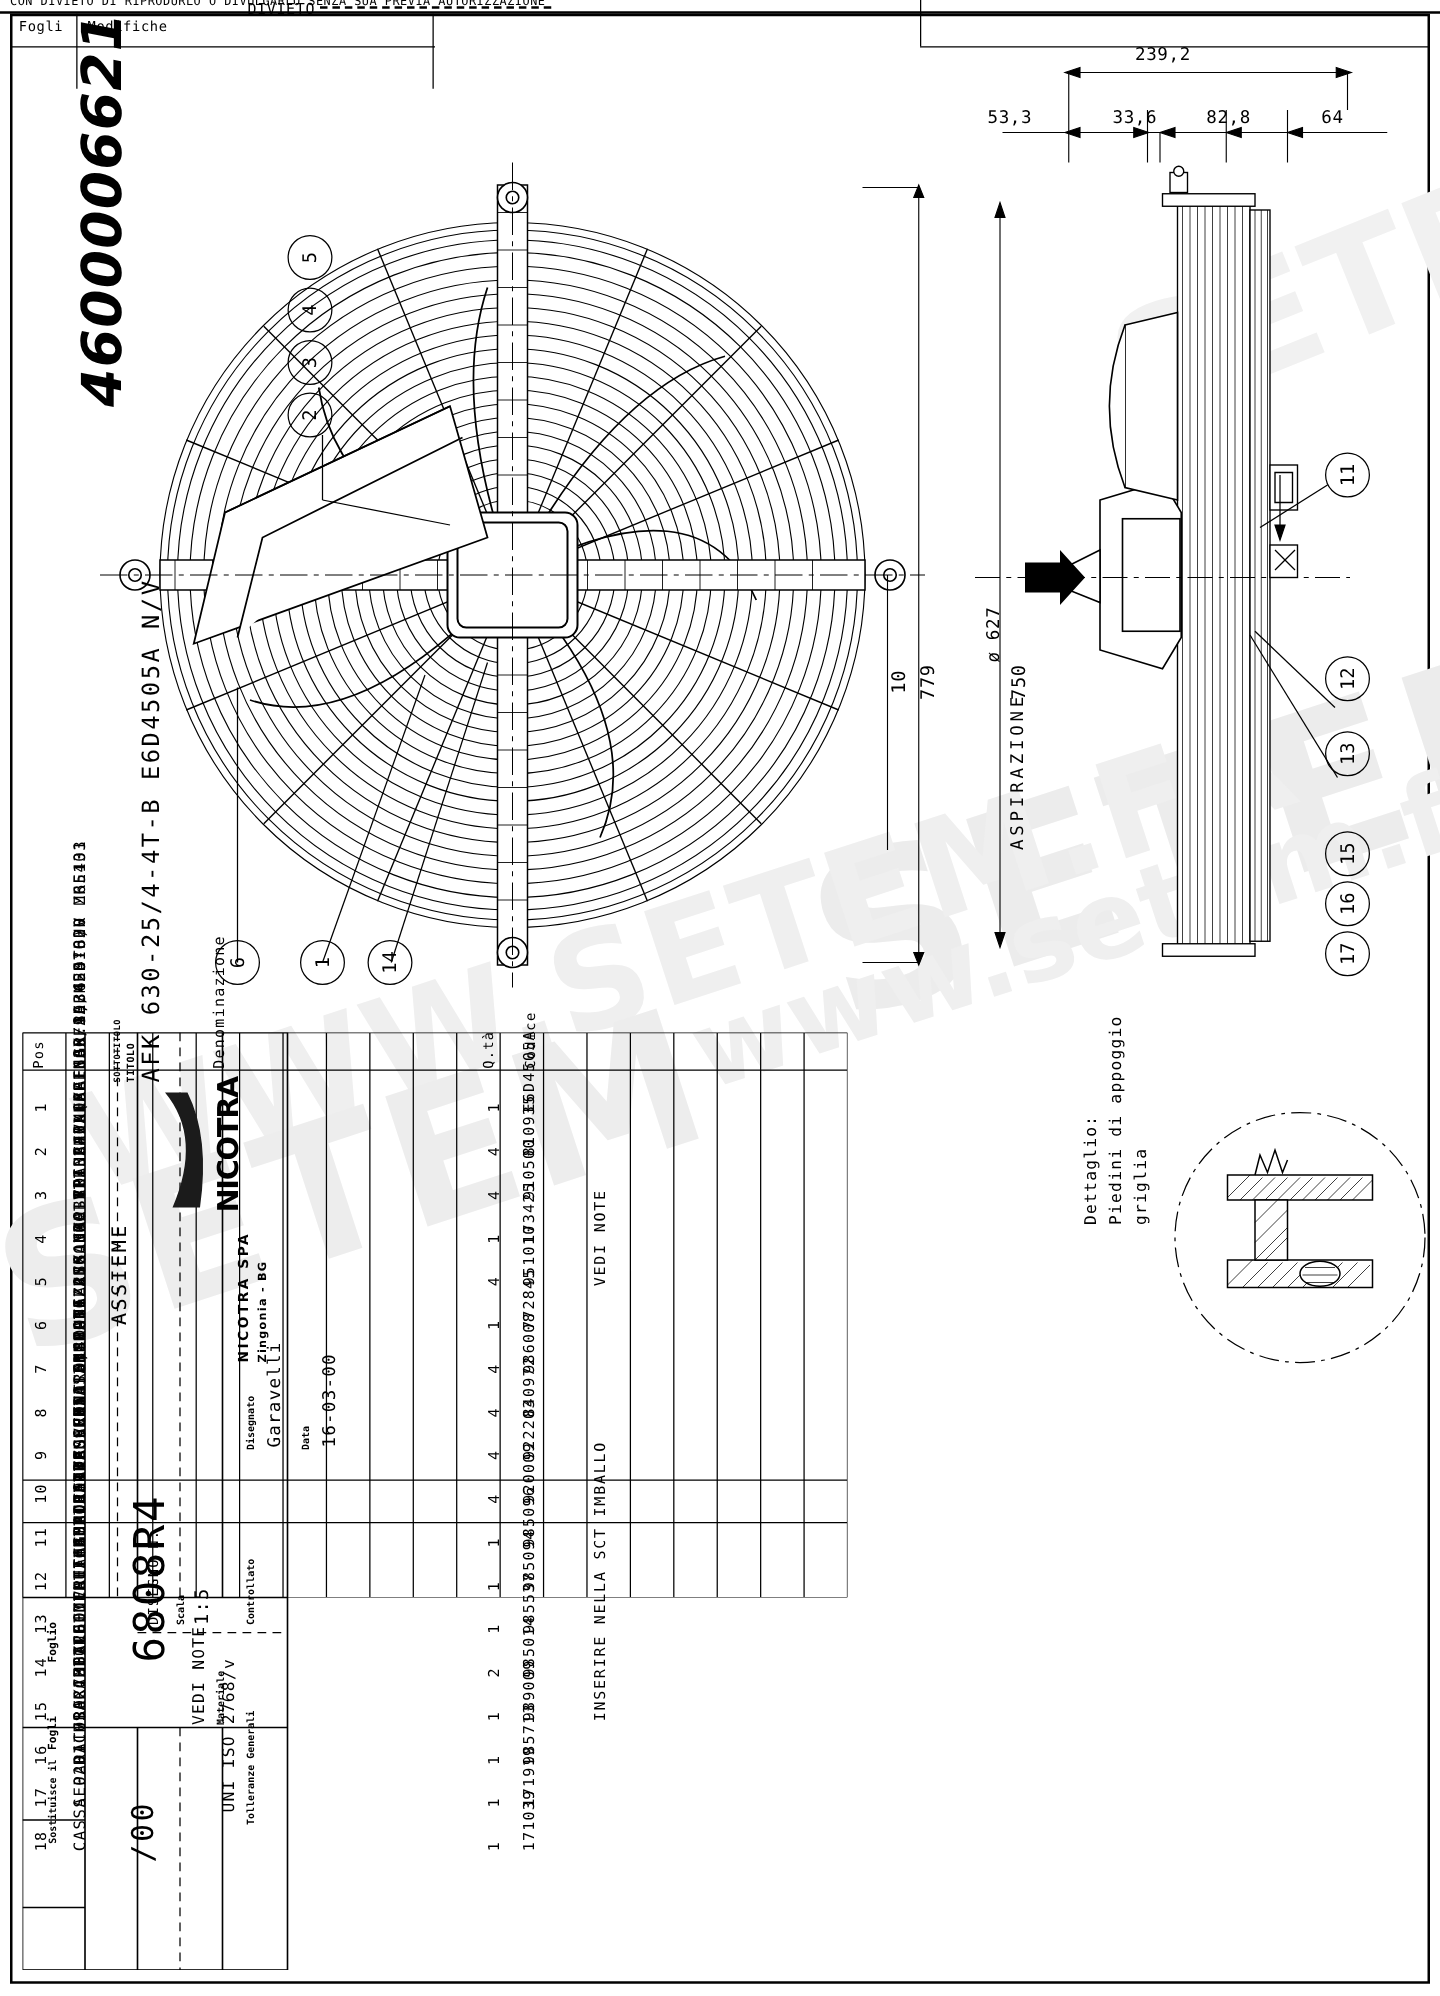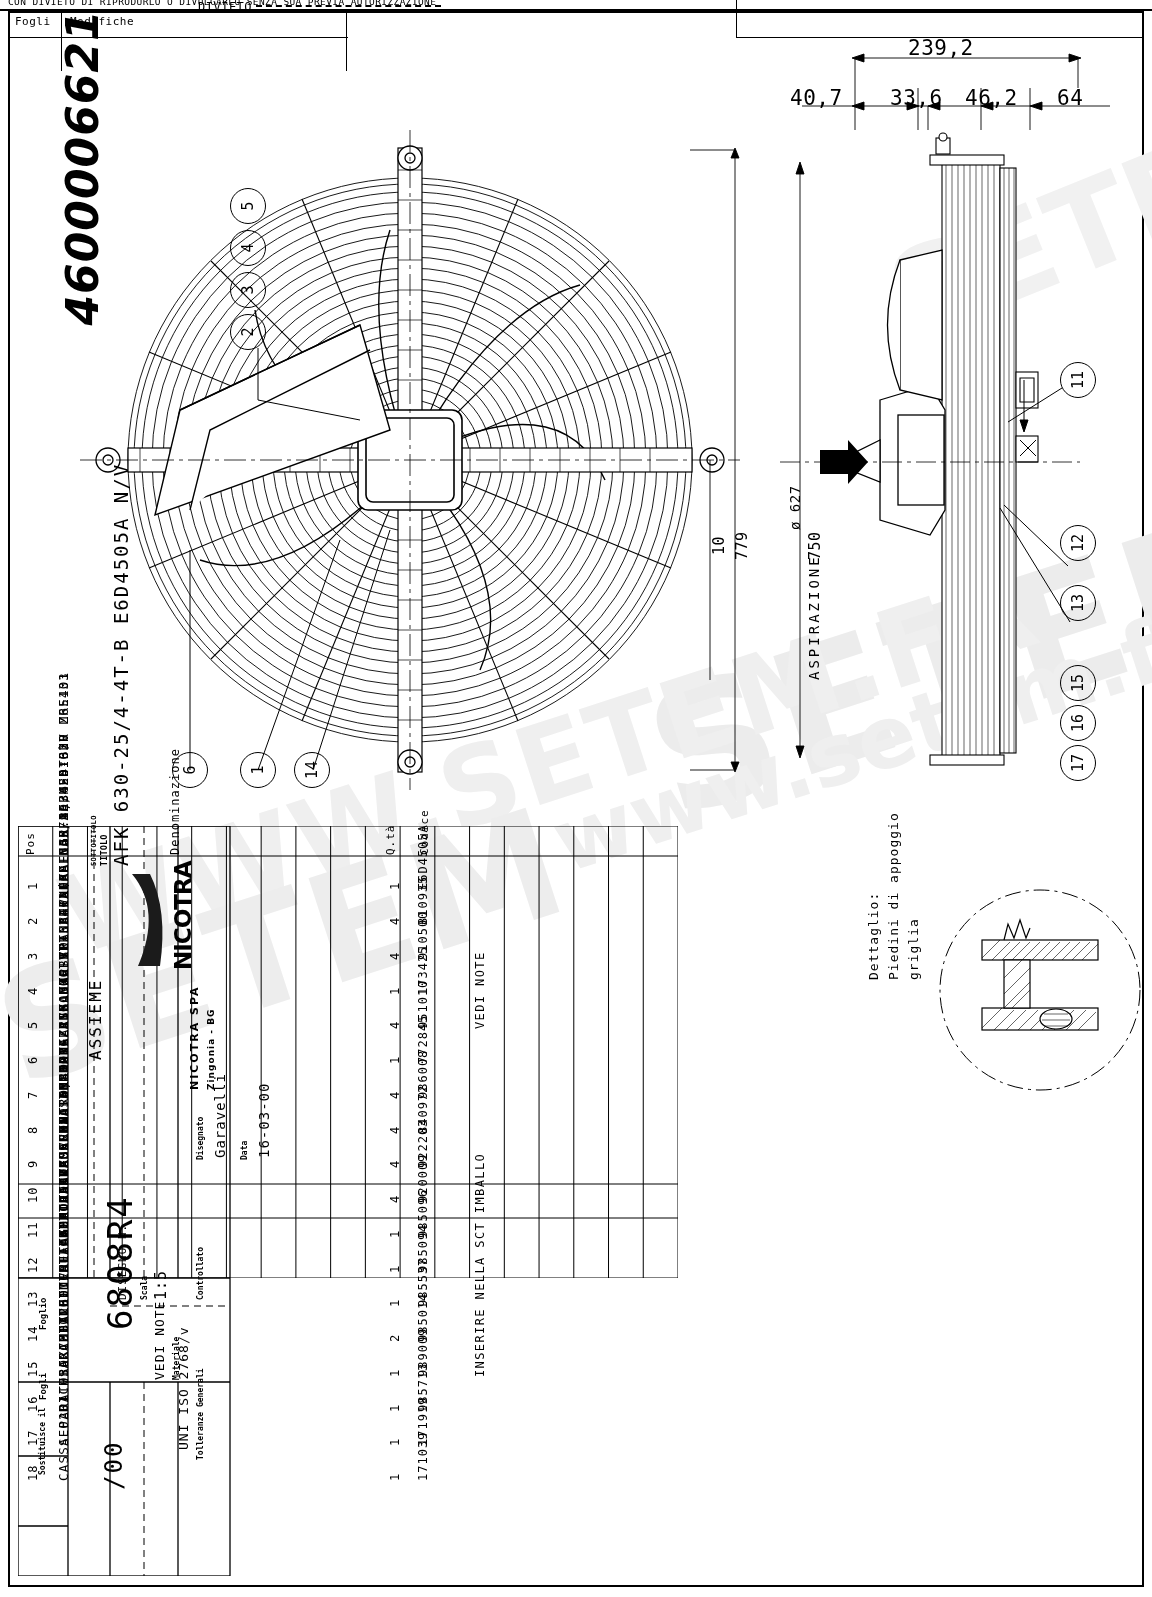--- a/index.html
+++ b/index.html
@@ -24,21 +24,21 @@
           font-weight:bold;font-style:italic;font-size:44px;letter-spacing:1px;
           transform:rotate(-90deg);transform-origin:center center;}
 
   
   .balloon{position:absolute;width:34px;height:34px;border:1.3px solid #000;border-radius:50%;
            background:rgba(255,255,255,.0);}
   .balloon span{display:block;width:34px;height:34px;line-height:34px;text-align:center;
            font-size:15px;transform:rotate(-90deg);}
 
   
-  .dim{position:absolute;font-size:21px;letter-spacing:.5px;white-space:nowrap;}
+  .dim{position:absolute;font-size:14px;letter-spacing:.5px;white-space:nowrap;}
   .dimv{position:absolute;font-size:15px;letter-spacing:.5px;white-space:nowrap;
         transform:rotate(-90deg);transform-origin:left top;}
 
   
   .rot{position:absolute;transform:rotate(-90deg);transform-origin:left top;white-space:nowrap;}
 
   
   .wm{position:absolute;color:#e4e4e4;font-weight:bold;
       font-family:"DejaVu Sans","Liberation Sans",sans-serif;
       pointer-events:none;user-select:none;white-space:nowrap;}
@@ -339,23 +339,23 @@
     <path d="M213 62 L201 66 L213 70 Z" fill="#000"></path>
     <path d="M262 62 L250 66 L262 70 Z" fill="#000"></path>
     <line x1="75" y1="48" x2="75" y2="190"></line>
     <line x1="138" y1="48" x2="138" y2="190"></line>
     <line x1="148" y1="66" x2="148" y2="140"></line>
     <line x1="201" y1="48" x2="201" y2="190"></line>
     <line x1="250" y1="48" x2="250" y2="190"></line>
   </g>
 </svg>
 <div class="dim" style="left:908px;top:36px;">239,2</div>
-<div class="dim" style="left:790px;top:86px;">40,7</div>
+<div class="dim" style="left:790px;top:86px;">53,3</div>
 <div class="dim" style="left:890px;top:86px;">33,6</div>
-<div class="dim" style="left:965px;top:86px;">46,2</div>
+<div class="dim" style="left:965px;top:86px;">82,8</div>
 <div class="dim" style="left:1057px;top:86px;">64</div>
 
 <svg class="abs" style="left:960px;top:360px;" width="140" height="420" viewBox="0 0 140 420">
   <g stroke="#000" stroke-width="1" fill="none">
     <line x1="48" y1="62" x2="102" y2="28"></line>
     <line x1="44" y1="145" x2="108" y2="206"></line>
     <line x1="40" y1="148" x2="110" y2="262"></line>
   </g>
 </svg>
 <div class="balloon" style="left:1060px;top:362px;">

